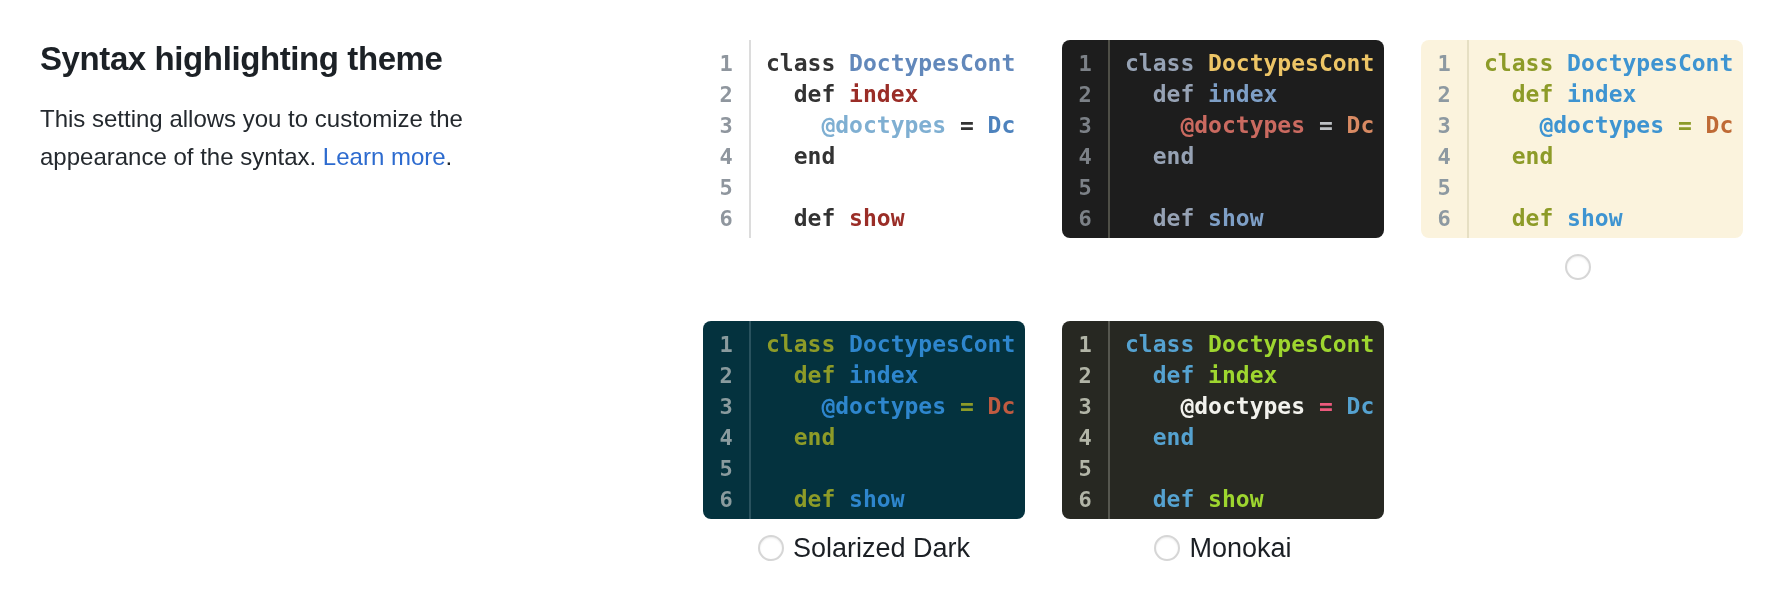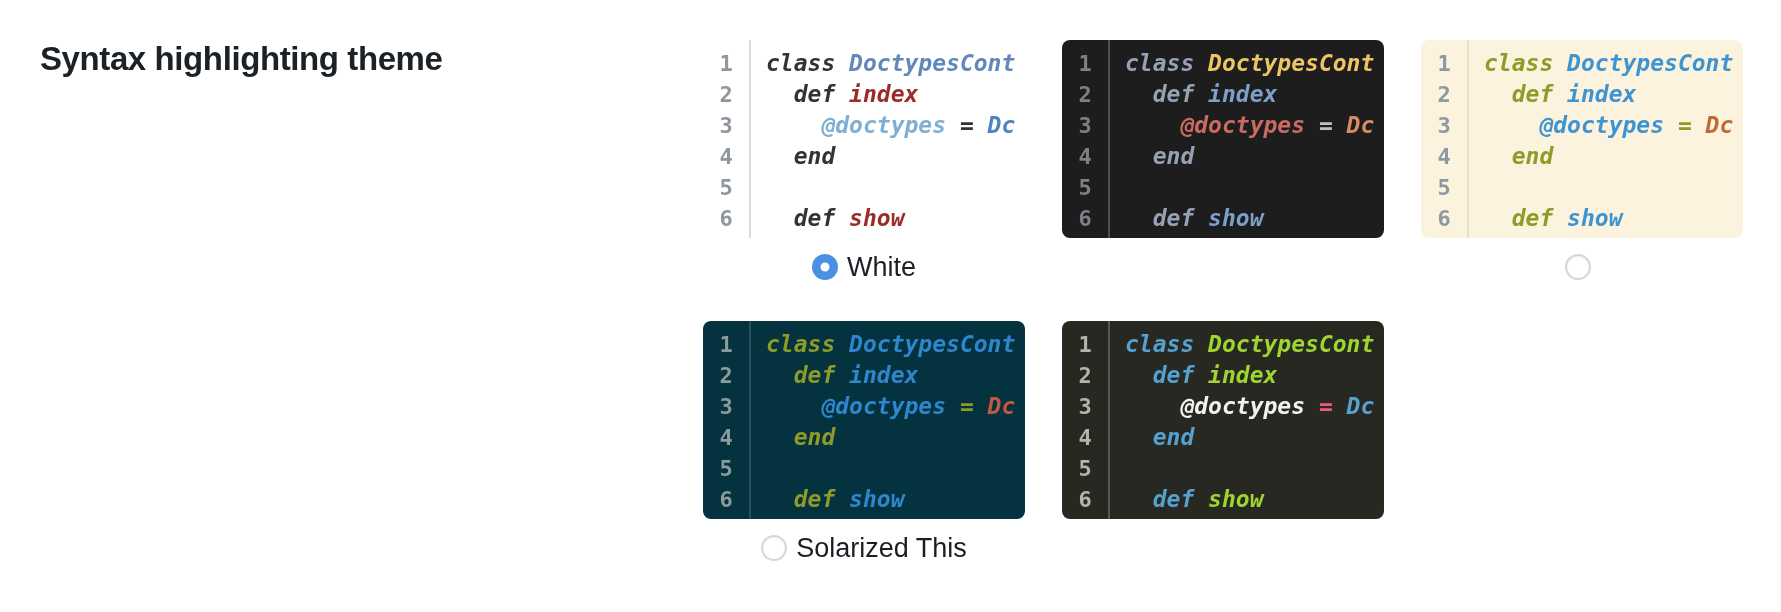--- a/index.html
+++ b/index.html
@@ -70,21 +70,20 @@
   .code {
     flex: 1;
     min-width: 0;
     padding: 8px 0 0 15px;
     overflow: hidden;
   }
   .code-line {
     height: 31px;
     line-height: 31px;
     white-space: pre;
-    font-style: italic;
   }
   .radio-row {
     display: flex;
     align-items: center;
     justify-content: center;
     margin-top: 13px;
     height: 32px;
     cursor: pointer;
   }
   .radio {
@@ -117,20 +116,21 @@
     font-size: 27px;
     color: #1b1f24;
   }
 </style>
 </head>
 <body>
 
 <div class="page">
   <div class="left-col">
     <h2 class="title" style="color: rgb(28, 33, 38);">Syntax highlighting theme</h2>
+    <p class="desc"><span>This setting allows you to customize the appearance of the syntax. </span><a class="link" href="#" style="color: rgb(45, 107, 207);">Learn more</a><span>.</span></p>
   </div>
   <div class="themes-grid" id="themes-grid">
       <div class="theme-card">
         <div class="thumb" style="background: rgb(255, 255, 255);">
           <div class="gutter" style="border-right-color: rgb(220, 220, 220);">
             <div class="ln" style="color: rgb(143, 150, 158);">1</div>
             <div class="ln" style="color: rgb(143, 150, 158);">2</div>
             <div class="ln" style="color: rgb(143, 150, 158);">3</div>
             <div class="ln" style="color: rgb(143, 150, 158);">4</div>
             <div class="ln" style="color: rgb(143, 150, 158);">5</div>
@@ -138,24 +138,20 @@
           </div>
           <div class="code">
             <div class="code-line"><span style="color: rgb(51, 51, 51);">class</span><span> </span><span style="color: rgb(98, 136, 187);">DoctypesCont</span></div>
             <div class="code-line"><span>  </span><span style="color: rgb(51, 51, 51);">def</span><span> </span><span style="color: rgb(154, 45, 39);">index</span></div>
             <div class="code-line"><span>    </span><span style="color: rgb(127, 175, 210);">@doctypes</span><span> </span><span style="color: rgb(51, 51, 51);">=</span><span> </span><span style="color: rgb(77, 130, 189);">Dc</span></div>
             <div class="code-line"><span>  </span><span style="color: rgb(51, 51, 51);">end</span></div>
             <div class="code-line"></div>
             <div class="code-line"><span>  </span><span style="color: rgb(51, 51, 51);">def</span><span> </span><span style="color: rgb(154, 45, 39);">show</span></div>
           </div>
         </div>
-        <label class="radio-row">
-          <span class="radio selected" style="background: rgb(74, 144, 226);"></span>
-          <span class="radio-label">White</span>
-        </label>
       </div>
       <div class="theme-card">
         <div class="thumb" style="background: rgb(29, 29, 29);">
           <div class="gutter" style="border-right-color: rgb(79, 79, 71);">
             <div class="ln" style="color: rgb(124, 129, 135);">1</div>
             <div class="ln" style="color: rgb(124, 129, 135);">2</div>
             <div class="ln" style="color: rgb(124, 129, 135);">3</div>
             <div class="ln" style="color: rgb(124, 129, 135);">4</div>
             <div class="ln" style="color: rgb(124, 129, 135);">5</div>
             <div class="ln" style="color: rgb(124, 129, 135);">6</div>
@@ -207,21 +203,21 @@
             <div class="code-line"><span style="color: rgb(141, 155, 40);">class</span><span> </span><span style="color: rgb(46, 134, 205);">DoctypesCont</span></div>
             <div class="code-line"><span>  </span><span style="color: rgb(141, 155, 40);">def</span><span> </span><span style="color: rgb(46, 134, 205);">index</span></div>
             <div class="code-line"><span>    </span><span style="color: rgb(46, 134, 205);">@doctypes</span><span> </span><span style="color: rgb(141, 155, 40);">=</span><span> </span><span style="color: rgb(192, 91, 65);">Dc</span></div>
             <div class="code-line"><span>  </span><span style="color: rgb(141, 155, 40);">end</span></div>
             <div class="code-line"></div>
             <div class="code-line"><span>  </span><span style="color: rgb(141, 155, 40);">def</span><span> </span><span style="color: rgb(46, 134, 205);">show</span></div>
           </div>
         </div>
         <label class="radio-row">
           <span class="radio" style="border-color: rgb(214, 214, 214);"></span>
-          <span class="radio-label">Solarized This</span>
+          <span class="radio-label">Solarized Dark</span>
         </label>
       </div>
       <div class="theme-card">
         <div class="thumb" style="background: rgb(39, 40, 34);">
           <div class="gutter" style="border-right-color: rgb(86, 87, 79);">
             <div class="ln" style="color: rgb(178, 181, 167);">1</div>
             <div class="ln" style="color: rgb(178, 181, 167);">2</div>
             <div class="ln" style="color: rgb(178, 181, 167);">3</div>
             <div class="ln" style="color: rgb(178, 181, 167);">4</div>
             <div class="ln" style="color: rgb(178, 181, 167);">5</div>
@@ -229,15 +225,19 @@
           </div>
           <div class="code">
             <div class="code-line"><span style="color: rgb(85, 162, 208);">class</span><span> </span><span style="color: rgb(158, 214, 47);">DoctypesCont</span></div>
             <div class="code-line"><span>  </span><span style="color: rgb(85, 162, 208);">def</span><span> </span><span style="color: rgb(158, 214, 47);">index</span></div>
             <div class="code-line"><span>    </span><span style="color: rgb(242, 242, 237);">@doctypes</span><span> </span><span style="color: rgb(236, 90, 125);">=</span><span> </span><span style="color: rgb(85, 162, 208);">Dc</span></div>
             <div class="code-line"><span>  </span><span style="color: rgb(85, 162, 208);">end</span></div>
             <div class="code-line"></div>
             <div class="code-line"><span>  </span><span style="color: rgb(85, 162, 208);">def</span><span> </span><span style="color: rgb(158, 214, 47);">show</span></div>
           </div>
         </div>
+        <label class="radio-row">
+          <span class="radio" style="border-color: rgb(214, 214, 214);"></span>
+          <span class="radio-label">Monokai</span>
+        </label>
       </div>
     </div>
 </div>
 
 </body></html>

